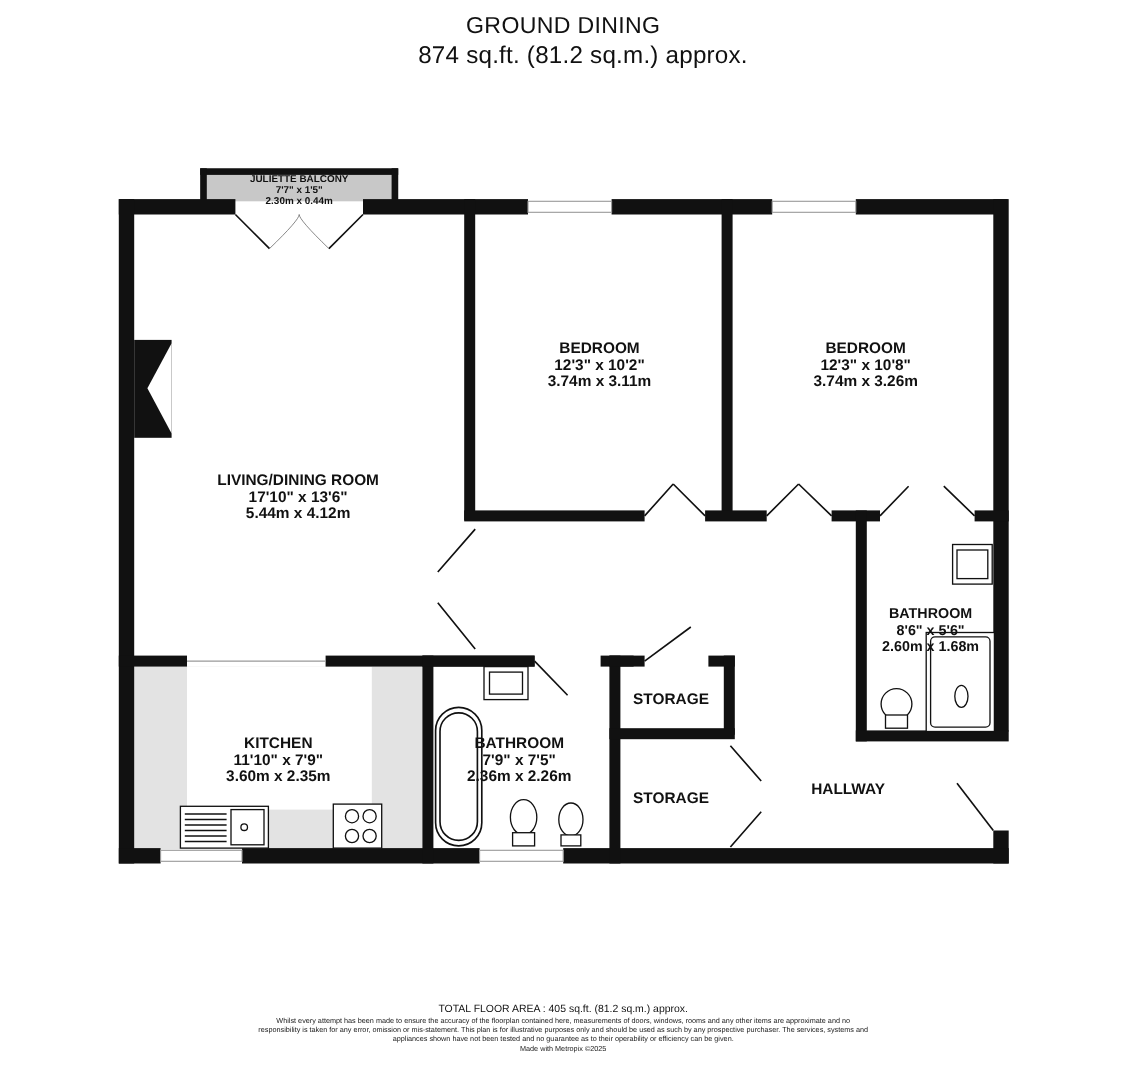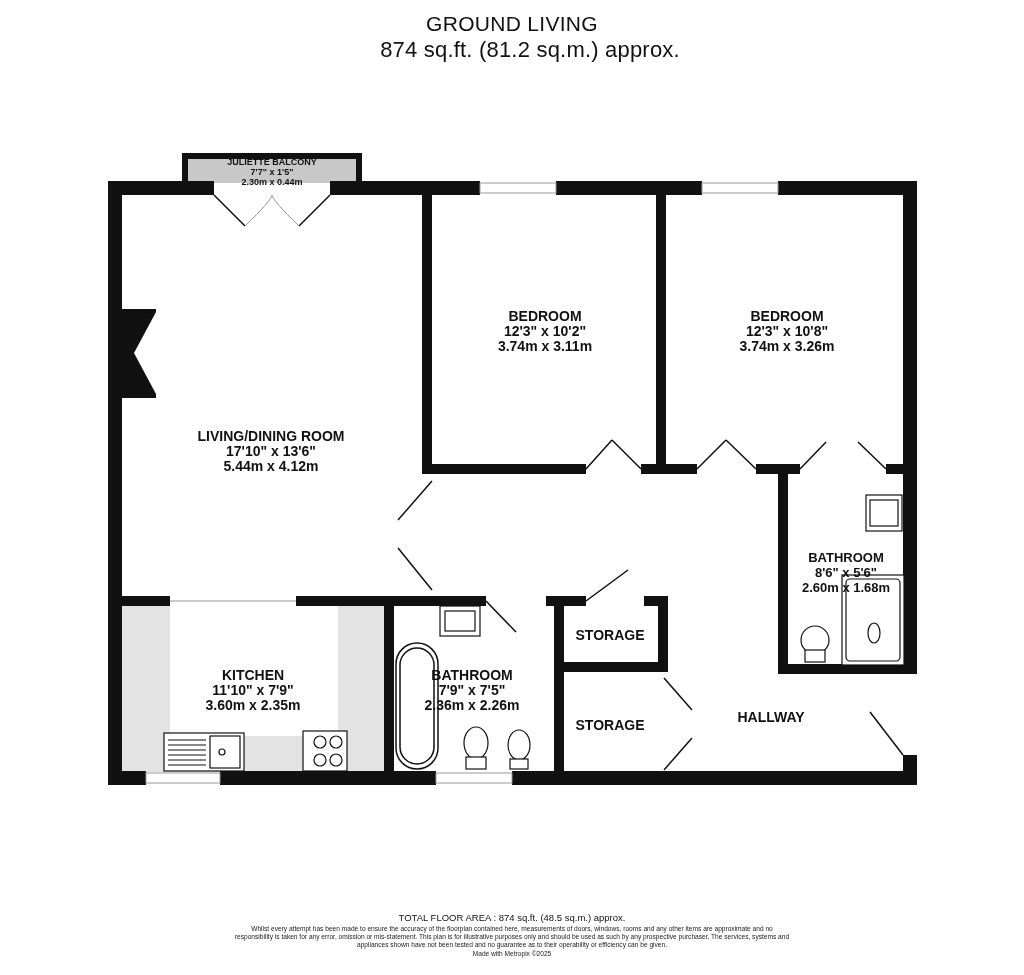--- a/index.html
+++ b/index.html
@@ -9,21 +9,21 @@
   .t2{top:37px;font-size:22px;letter-spacing:0.2px;left:18px;}
   svg{position:absolute;left:0;top:0;}
   .lbl{font-family:"Liberation Sans",sans-serif;font-weight:bold;fill:#111;text-anchor:middle;}
   .footer{position:absolute;left:0;width:1024px;text-align:center;font-family:"Liberation Sans",sans-serif;}
   .f-total{top:912px;font-size:9.5px;}
   .f-disc{top:925px;font-size:6.6px;line-height:8.2px;color:#222;width:560px;left:232px;}
 </style>
 </head>
 <body>
 
-<div class="title t1">GROUND LIVING</div>
+<div class="title t1">GROUND DINING</div>
 <div class="title t2">874 sq.ft. (81.2 sq.m.) approx.</div>
 
 <svg width="1024" height="975" viewBox="0 0 1024 975">
 
   <g>
     <rect x="182" y="153" width="180" height="30" fill="#c8c8c8"></rect>
     <rect x="182" y="153" width="180" height="6" fill="#111"></rect>
     <rect x="182" y="153" width="6" height="30" fill="#111"></rect>
     <rect x="356" y="153" width="6" height="30" fill="#111"></rect>
   </g>
@@ -185,17 +185,17 @@
   <g>
     <text class="lbl" x="472" y="680" font-size="14">BATHROOM</text>
     <text class="lbl" x="472" y="695" font-size="14">7'9"  x 7'5"</text>
     <text class="lbl" x="472" y="710" font-size="14">2.36m  x 2.26m</text>
   </g>
   <text class="lbl" x="610" y="640" font-size="14">STORAGE</text>
   <text class="lbl" x="610" y="730" font-size="14">STORAGE</text>
   <text class="lbl" x="771" y="722" font-size="14">HALLWAY</text>
 </svg>
 
-<div class="footer f-total">TOTAL FLOOR AREA : 874 sq.ft. (48.5 sq.m.) approx.</div>
+<div class="footer f-total">TOTAL FLOOR AREA : 405 sq.ft. (81.2 sq.m.) approx.</div>
 <div class="footer f-disc">
   <span>Whilst every attempt has been made to ensure the accuracy of the floorplan contained here, measurements of doors, windows, rooms and any other items are approximate and no responsibility is taken for any error, omission or mis-statement. This plan is for illustrative purposes only and should be used as such by any prospective purchaser. The services, systems and appliances shown have not been tested and no guarantee as to their operability or efficiency can be given.</span><br>
   <span>Made with Metropix ©2025</span>
 </div>
 
 </body></html>

